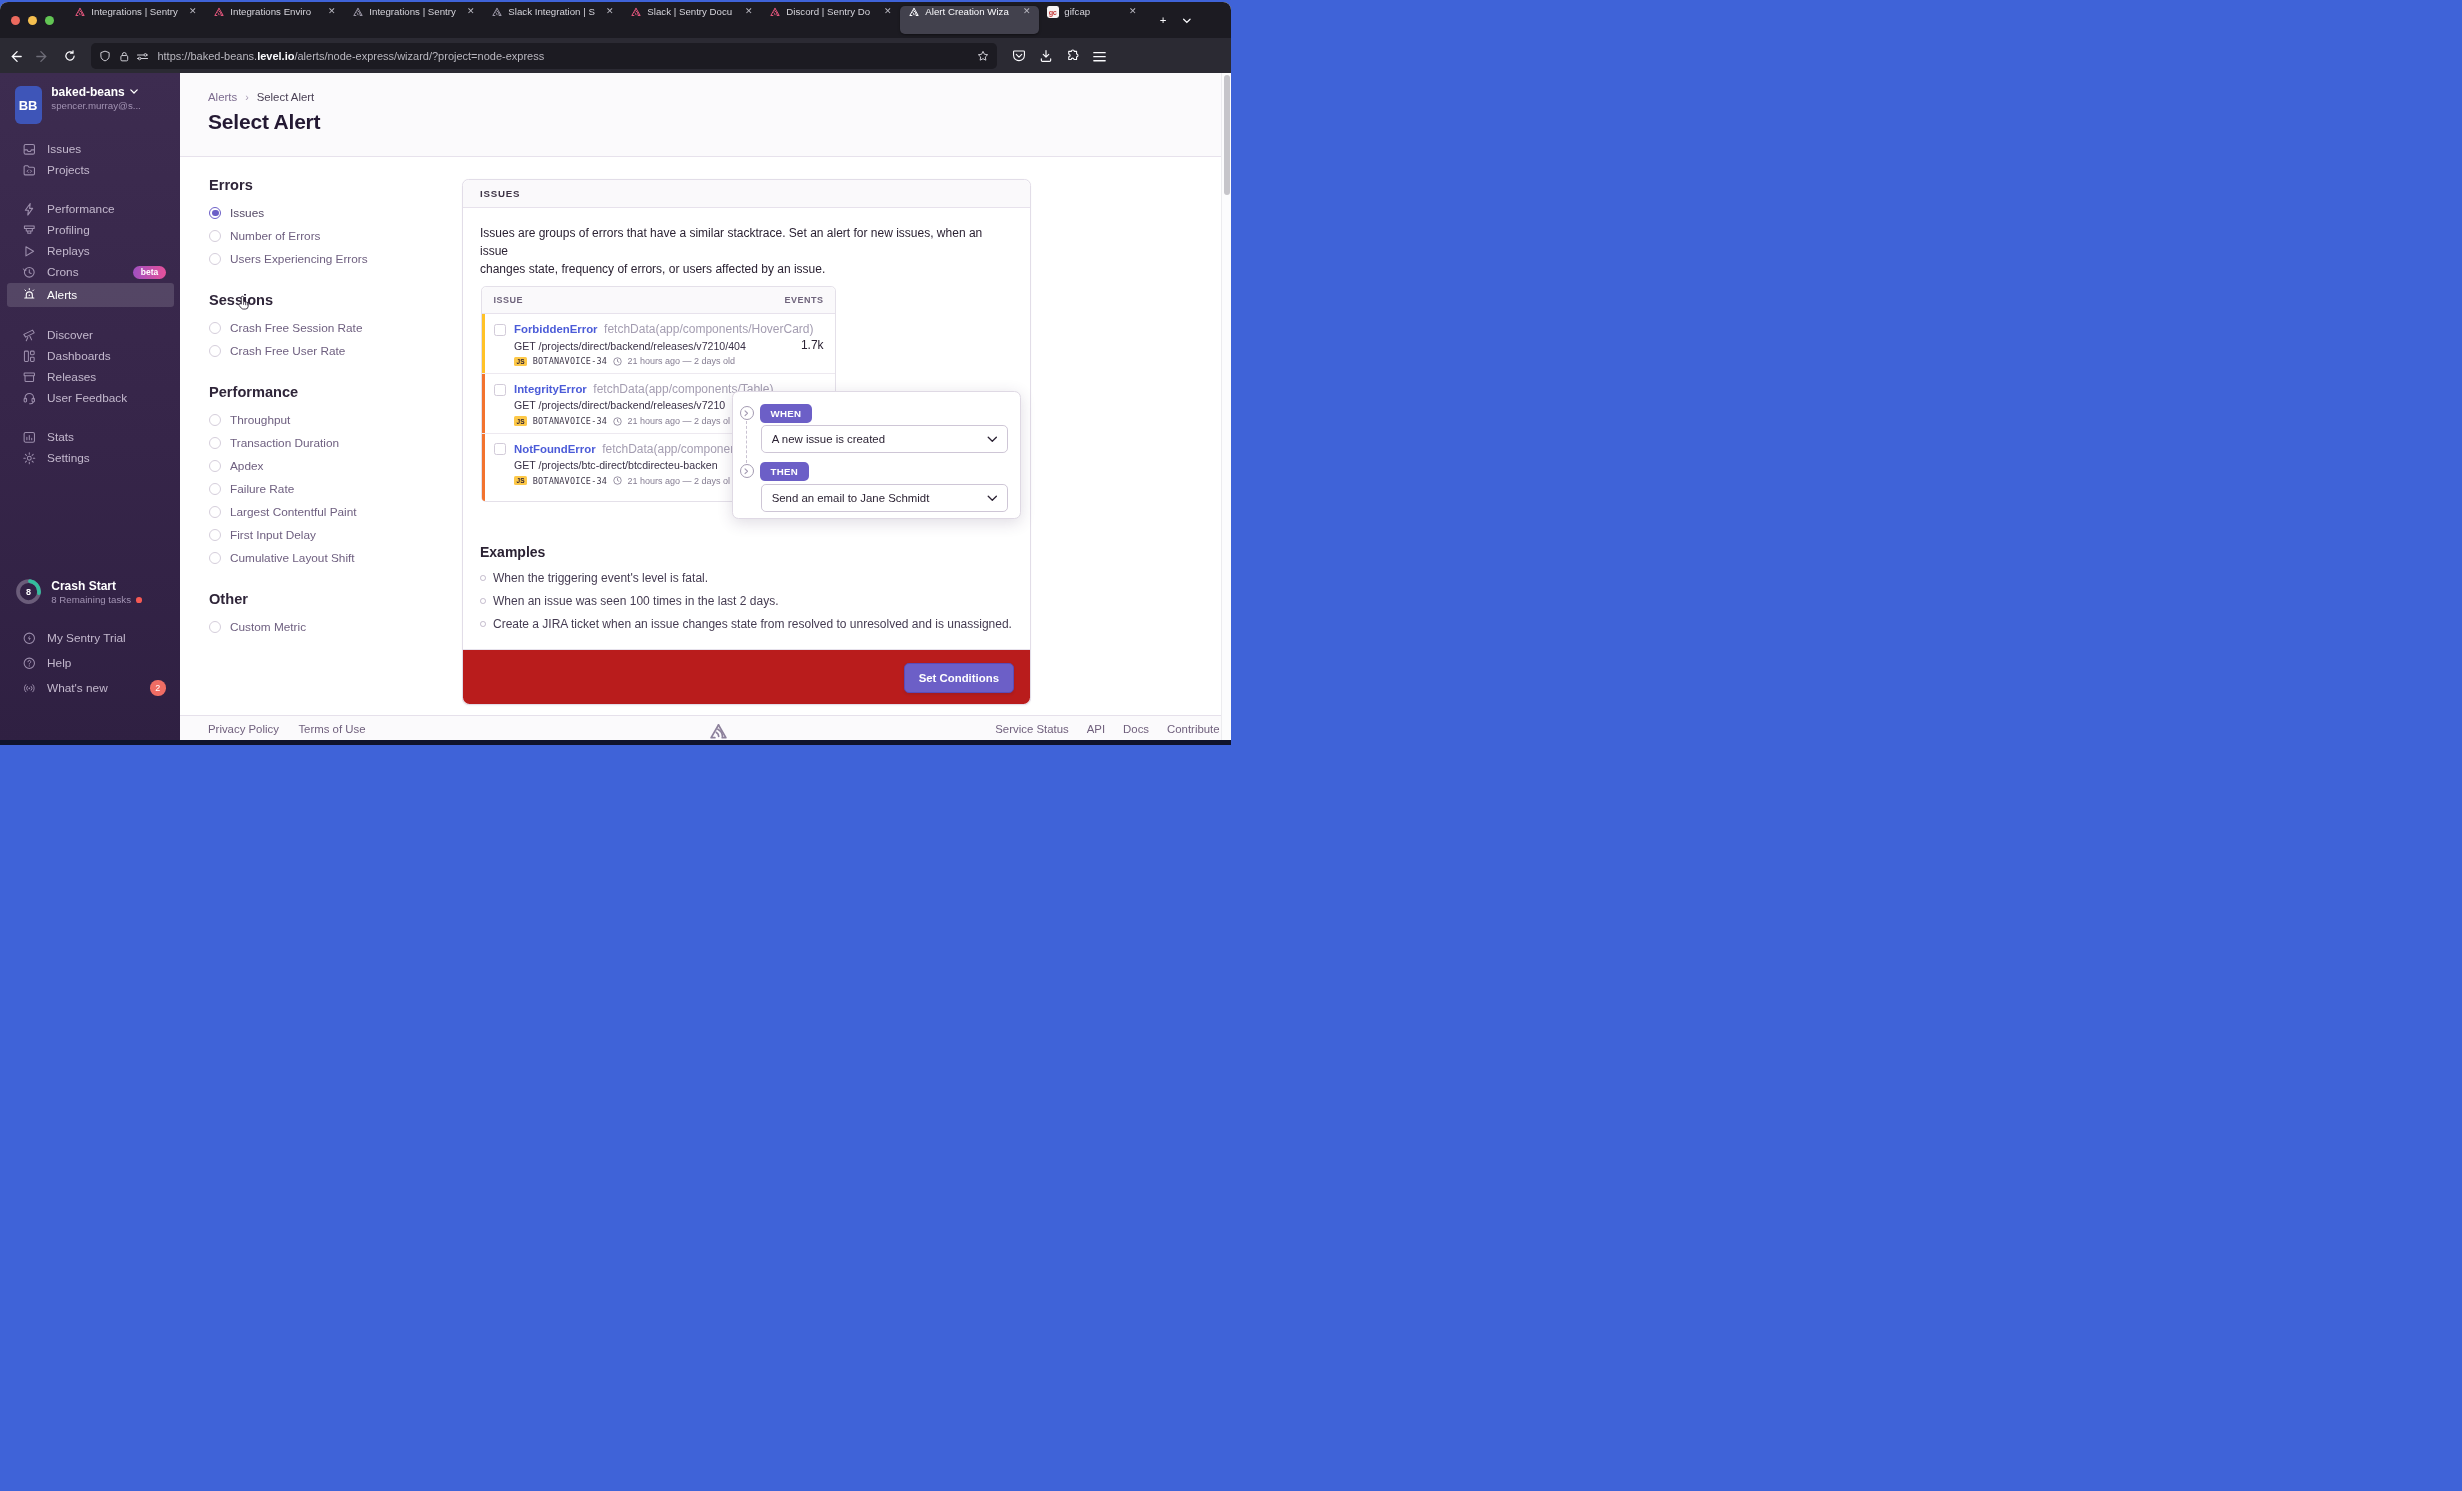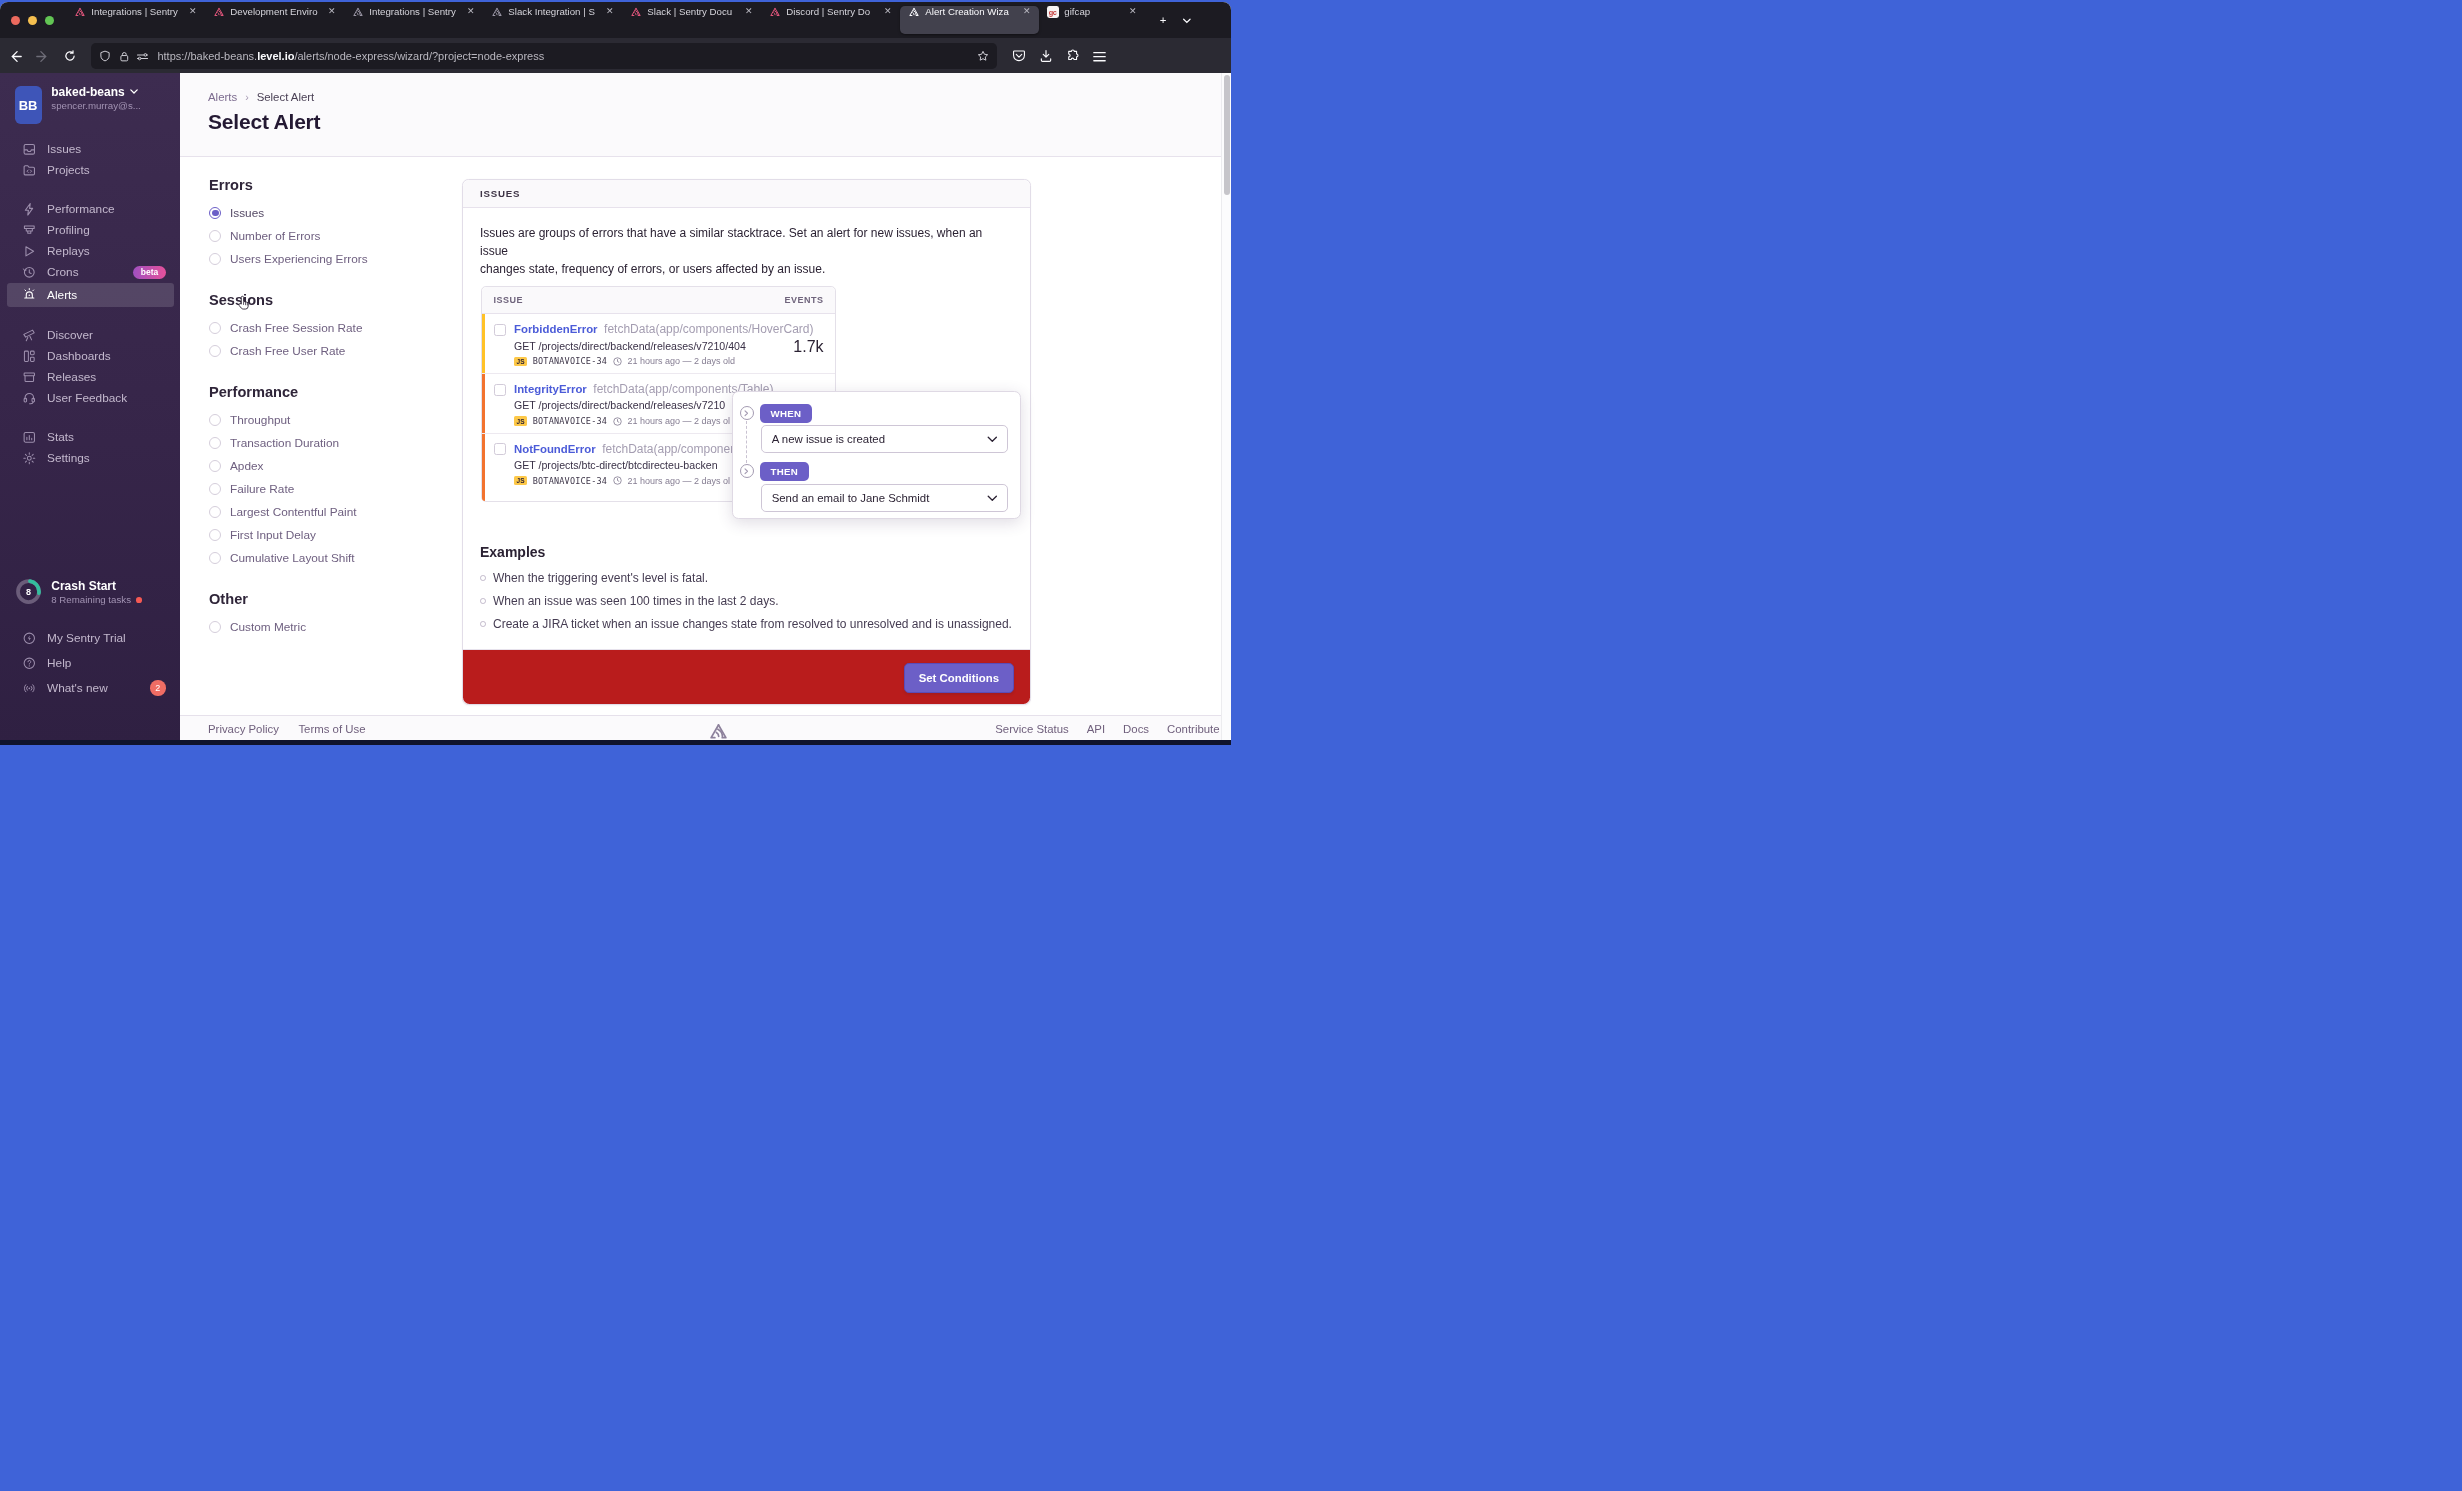--- a/index.html
+++ b/index.html
@@ -86,21 +86,21 @@
   .bar.yellow{background:#ffc227;}
   .bar.orange{background:#f2732e;}
   .cbx{position:absolute;left:12px;top:9.7px;width:12px;height:12px;border:1.2px solid #d2cbd9;border-radius:2.4px;background:#fff;}
   .r1{font-size:11.4px;white-space:nowrap;overflow:hidden;}
   .ename{color:#4b5bd8;font-weight:bold;}
   .culprit{color:#a49db1;font-size:12px;margin-left:6.5px;}
   .r2{font-size:10.6px;color:#3a3147;margin-top:3.2px;white-space:nowrap;overflow:hidden;}
   .r3{display:flex;align-items:center;gap:5.7px;margin-top:4.9px;font-size:9px;color:#857d92;}
   .jsb{width:13px;height:9.7px;background:#fdc848;border-radius:1.6px;color:#2b2233;font-size:6.5px;font-weight:bold;display:flex;align-items:center;justify-content:center;}
   .slug{font-family:"DejaVu Sans Mono",monospace;font-size:8.5px;color:#3e3649;letter-spacing:0.2px;}
-  .evval{position:absolute;right:11.4px;top:24px;font-size:16px;color:#2b2233;}
+  .evval{position:absolute;right:11.4px;top:24px;font-size:12px;color:#2b2233;}
 
   
   .ovl{position:absolute;left:269px;top:211px;width:289px;height:128px;background:#fff;border:0.8px solid #dfd9e4;border-radius:6.5px;box-shadow:0 3.2px 14.6px rgba(64,45,89,.16);z-index:5;}
   .rail-dot{position:absolute;left:6.5px;width:14px;height:14px;border-radius:50%;border:1.2px solid #a49bb2;color:#a49bb2;display:flex;align-items:center;justify-content:center;background:#fff;z-index:2;}
   .rail-line{position:absolute;left:13px;top:29px;height:42px;border-left:0.8px dashed #c9c2d1;}
   .pill{position:absolute;left:27px;background:#6c5fc7;color:#fff;font-size:9.7px;font-weight:bold;letter-spacing:0.3px;padding:4px 10.6px;border-radius:4.9px;}
   .dd{position:absolute;left:28px;width:247px;height:28px;border:0.8px solid #cec6d6;border-radius:4.9px;display:flex;align-items:center;padding:0 9.7px;font-size:11.4px;color:#2b2233;background:#fff;}
   .dd .chev{margin-left:auto;color:#2b2233;display:flex;}
 
   
@@ -154,21 +154,21 @@
         <svg class="favicon" viewBox="0 0 24 24" style="color:#e1567c">
               <use href="#sentry-glyph"></use>
             </svg>
         <span class="ttl">Integrations | Sentry</span>
         <span class="x">✕</span>
       </div>
       <div class="tab">
         <svg class="favicon" viewBox="0 0 24 24" style="color:#e1567c">
               <use href="#sentry-glyph"></use>
             </svg>
-        <span class="ttl">Development Enviro</span>
+        <span class="ttl">Integrations Enviro</span>
         <span class="x">✕</span>
       </div>
       <div class="tab">
         <svg class="favicon" viewBox="0 0 24 24" style="color:#9a96a5">
               <use href="#sentry-glyph"></use>
             </svg>
         <span class="ttl">Integrations | Sentry</span>
         <span class="x">✕</span>
       </div>
       <div class="tab">

